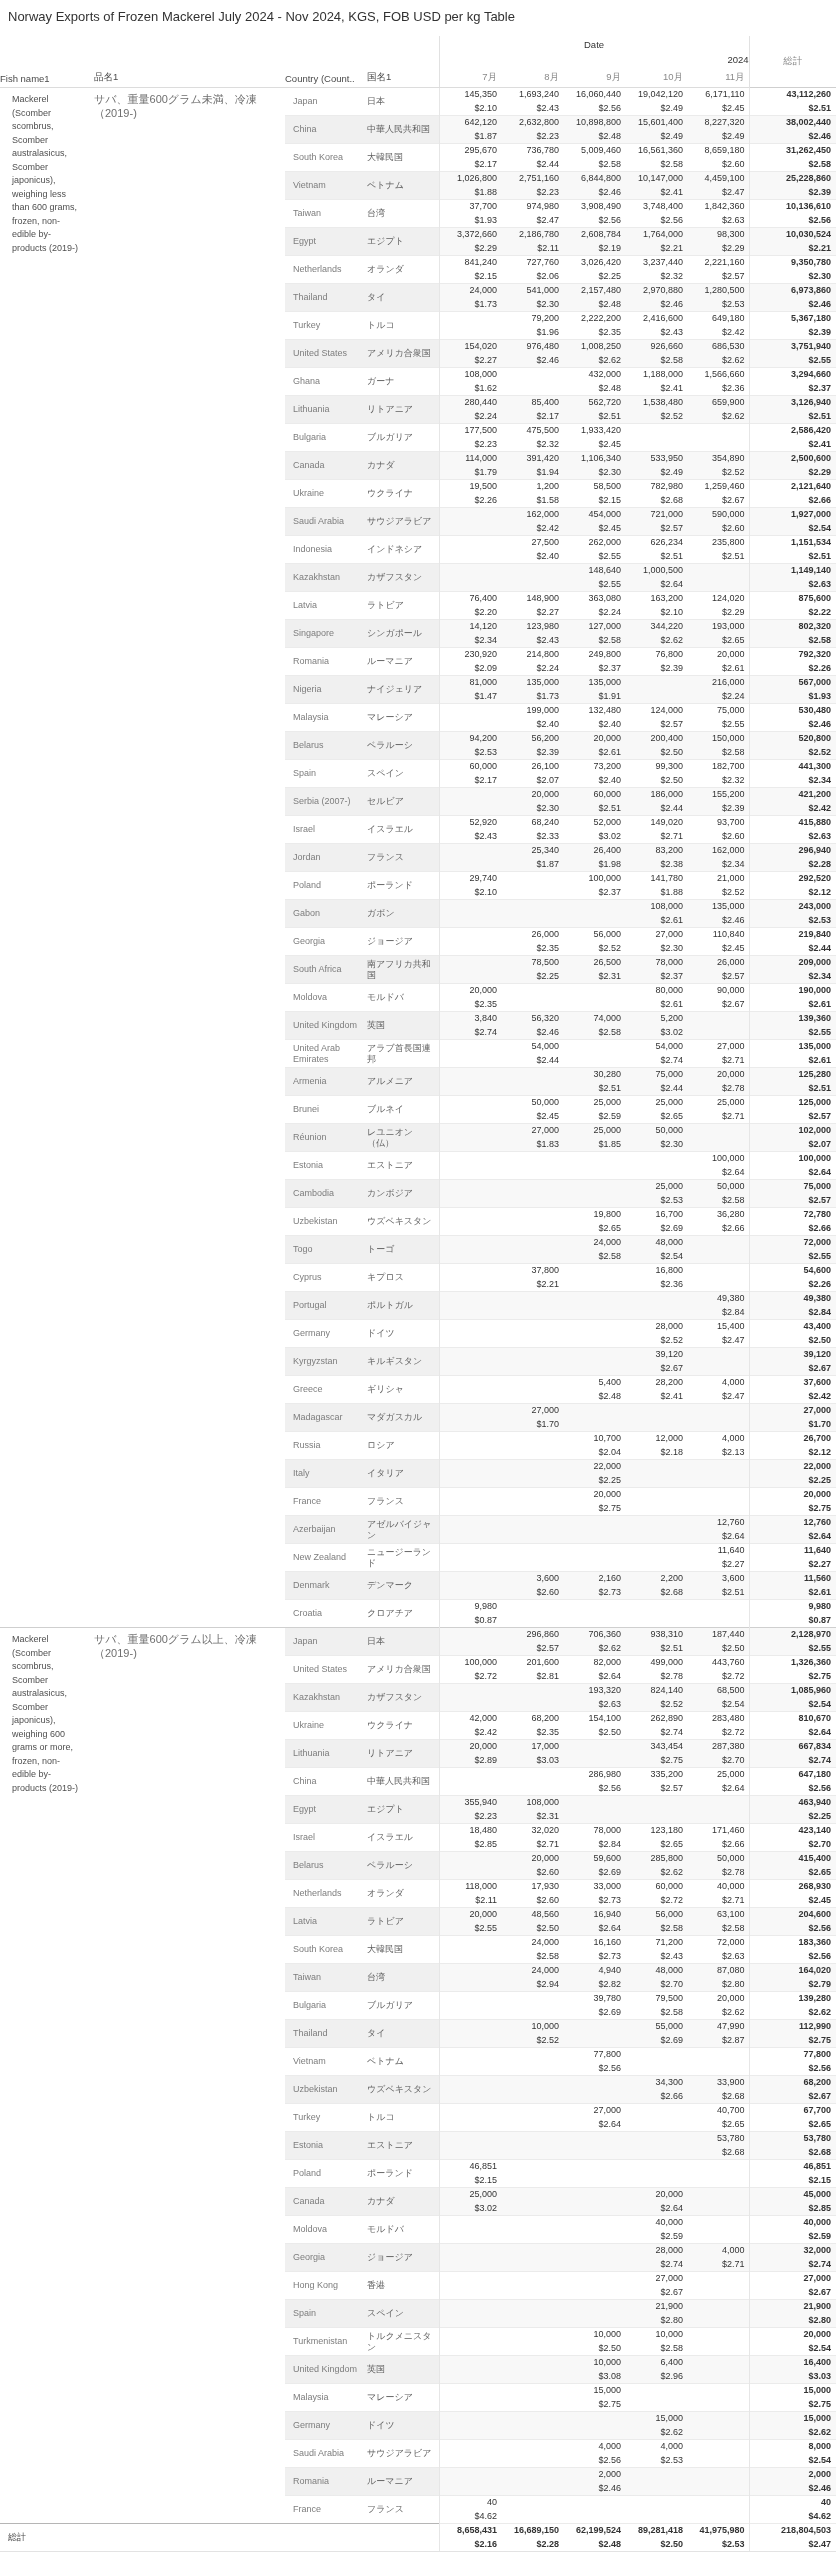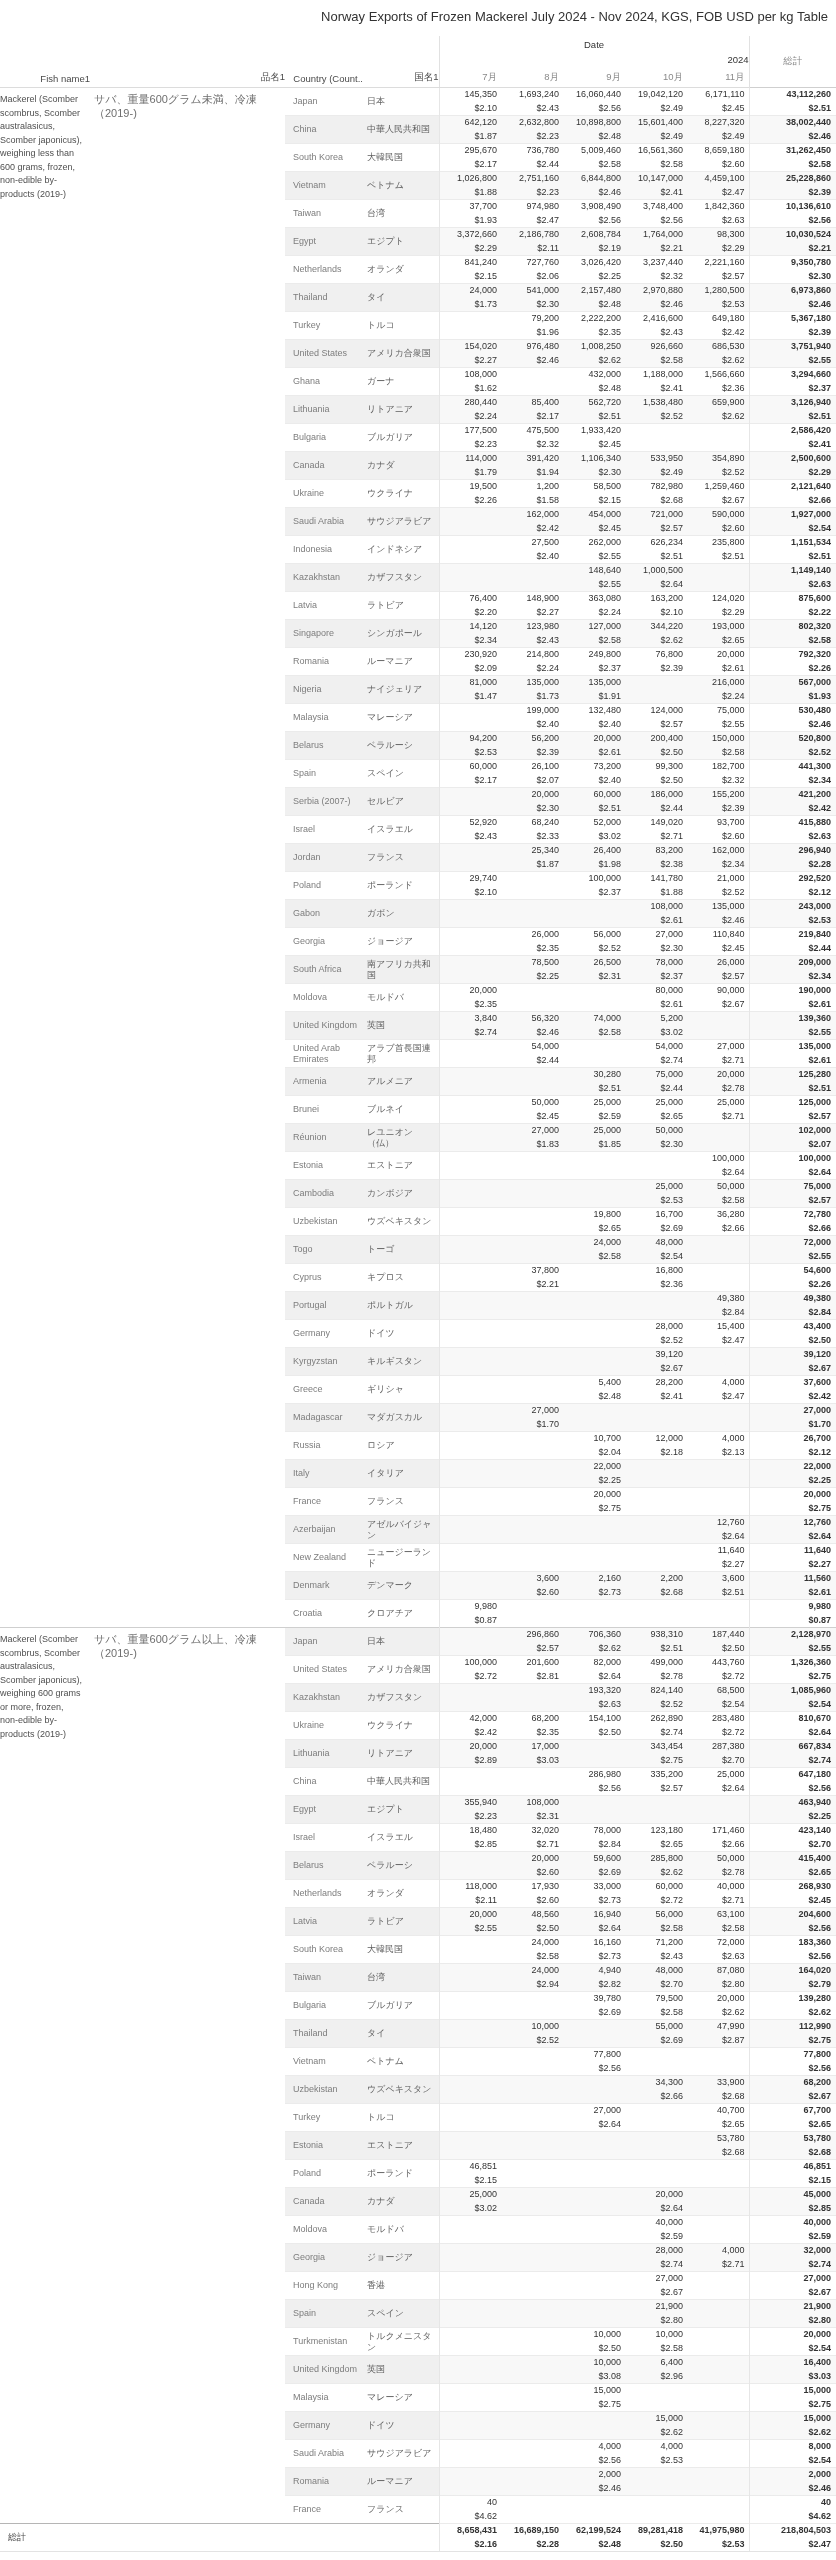--- a/index.html
+++ b/index.html
@@ -1,34 +1,34 @@
 <!DOCTYPE html>
 <html><head>
 <meta charset="utf-8">
 <style>
   html,body{margin:0;padding:0;background:#ffffff;}
   body{font-family:"Liberation Sans","DejaVu Sans",sans-serif;width:836px;}
-  .title{font-size:13px;color:#323232;padding:9px 8px 12px 8px;text-align:right;}
+  .title{font-size:13px;color:#323232;padding:9px 8px 12px 8px;}
   table{border-collapse:collapse;table-layout:fixed;width:836px;}
   th,td{font-weight:normal;vertical-align:top;padding:0;overflow:hidden;}
   
   thead th{font-size:9.5px;margin-top:28px;}
   .h-date th{height:16px;}
   .h-year th{height:14px;}
   .h-cols th{height:18px;border-bottom:1px solid #dcdcdc;}
   .date-h{ text-align:center;color:#333;vertical-align:middle;border-left:1px solid #e1e1e1;}
   .year-h{ text-align:right;color:#333;vertical-align:middle;border-left:1px solid #e1e1e1;}
   .total-h{color:#8a8a8a;text-align:center;vertical-align:middle;border-left:1px solid #e1e1e1;}
-  .lh{ text-align:right;color:#4a4a4a;vertical-align:bottom;padding:0 0 3px 0;}
+  .lh{ text-align:left;color:#4a4a4a;vertical-align:bottom;padding:0 0 3px 0;}
   .lh2{padding-left:4px;}
   .mh{ text-align:right;color:#8a8a8a;vertical-align:bottom;padding:0 4px 3px 0;}
   .mh.first{border-left:1px solid #e1e1e1;}
   
   td.c-fish,td.c-prod{vertical-align:top;}
-  .fish-txt{font-size:9px;line-height:13.5px;color:#4f4f4f;padding:5px 6px 0 0;}
+  .fish-txt{font-size:9px;line-height:13.5px;color:#4f4f4f;padding:5px 6px 0 12px;}
   .prod-txt{font-size:11px;line-height:13.5px;color:#6e6e6e;padding:5px 6px 0 4px;}
   td.c-country,td.c-jp{vertical-align:middle;font-size:9px;}
   .country-txt{color:#7d7d7d;line-height:11px;padding-left:8px;}
   .jp-txt{color:#5f5f5f;line-height:11px;padding-left:4px;}
   td.c-m,td.c-total{vertical-align:middle;}
   .qty,.price{height:13.5px;line-height:13.5px;font-size:9px;text-align:right;padding-right:4px;color:#333;}
   td.c-m0{border-left:1px solid #e6e6e6;}
   td.c-total{border-left:1px solid #e6e6e6;}
   td.c-total .qty,td.c-total .price{font-weight:bold;padding-right:5px;}
   tbody tr td.c-country,tbody tr td.c-jp,tbody tr td.c-m,tbody tr td.c-total{border-top:1px solid #ebebeb;}

